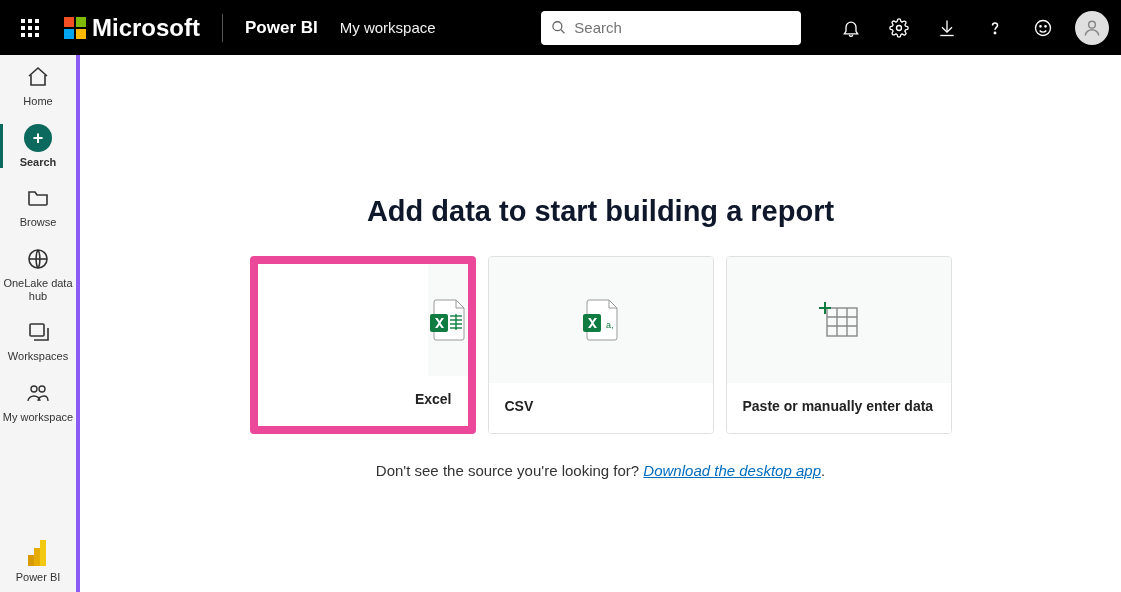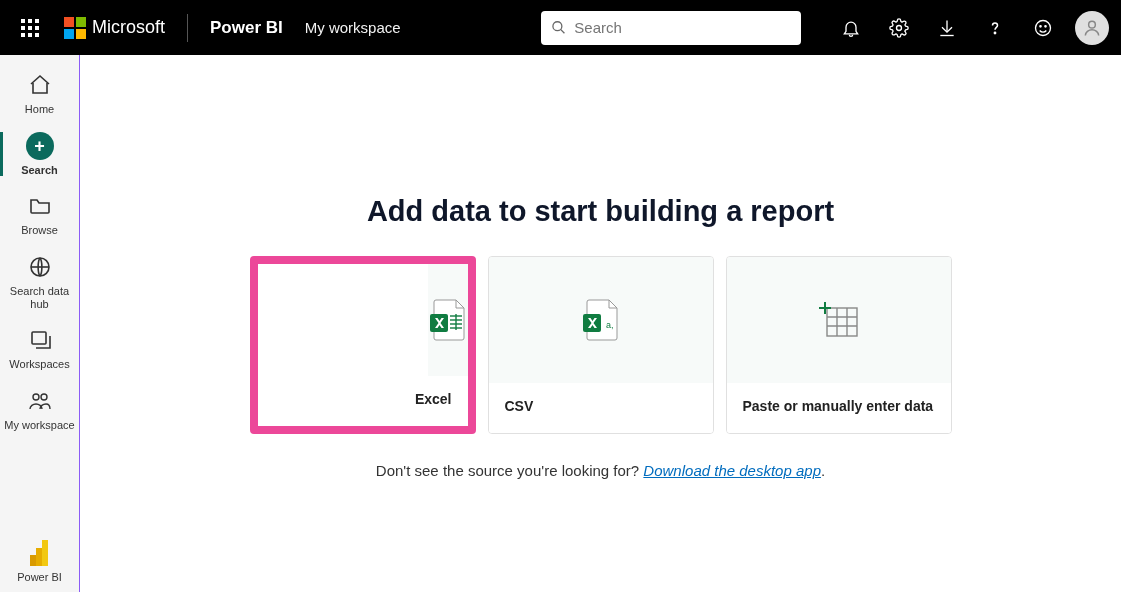--- a/index.html
+++ b/index.html
@@ -5,36 +5,36 @@
   * { box-sizing: border-box; margin: 0; padding: 0; }
   body { font-family: "Segoe UI", -apple-system, sans-serif; width: 1121px; height: 592px; overflow: hidden; background: #fff; }
 
   
   .topbar { height: 55px; background: #000; display: flex; align-items: center; color: #fff; padding: 0 12px; gap: 8px; }
   .waffle { width: 36px; height: 36px; display: flex; align-items: center; justify-content: center; cursor: pointer; }
   .ms-logo { display: flex; align-items: center; gap: 6px; margin-left: 8px; }
   .ms-logo-sq { display: grid; grid-template-columns: 10px 10px; grid-template-rows: 10px 10px; gap: 2px; }
   .ms-logo-sq div:nth-child(1){background:#f25022;} .ms-logo-sq div:nth-child(2){background:#7fba00;}
   .ms-logo-sq div:nth-child(3){background:#00a4ef;} .ms-logo-sq div:nth-child(4){background:#ffb900;}
-  .ms-text { font-size: 18px; font-weight: 400; }
+  .ms-text { font-size: 24px; font-weight: 700; }
   .divider { width: 1px; height: 28px; background: #555; margin: 0 14px; }
   .app-name { font-size: 17px; font-weight: 600; }
   .workspace-name { font-size: 15px; margin-left: 14px; opacity: 0.95; }
   .topbar-spacer { flex: 1; }
   .searchbox { width: 260px; height: 34px; background: #fff; border-radius: 4px; display: flex; align-items: center; padding: 0 10px; gap: 8px; margin-right: 22px; }
   .searchbox input { border: none; outline: none; font-size: 15px; width: 100%; color: #15803d; }
   .top-icons { display: flex; gap: 8px; align-items: center; }
   .top-icon-btn { width: 40px; height: 40px; display: flex; align-items: center; justify-content: center; cursor: pointer; border-radius: 4px; }
   .avatar { width: 34px; height: 34px; border-radius: 50%; background: #e0e0e0; display: flex; align-items: center; justify-content: center; margin-left: 4px; }
 
   
   .main-area { display: flex; height: calc(592px - 55px); }
 
   
-  .sidebar { width: 80px; background: #f5f5f5; border-right: 1px solid #8b5cf6; display: flex; flex-direction: column; align-items: stretch; padding-top: 8px; }
+  .sidebar { width: 80px; background: #f5f5f5; border-right: 4px solid #8b5cf6; display: flex; flex-direction: column; align-items: stretch; }
   .sidebar-item { display: flex; flex-direction: column; align-items: center; justify-content: center; padding: 8px 2px; cursor: pointer; color: #333; position: relative; text-align: center; gap: 4px; }
   .sidebar-item span.label { font-size: 11px; line-height: 1.15; }
   .sidebar-item .icon-slot { width: 28px; height: 28px; display: flex; align-items: center; justify-content: center; }
   .sidebar-item.active { font-weight: 600; }
   .sidebar-item.active::before { content: ""; position: absolute; left: 0; top: 8px; bottom: 8px; width: 3px; background: #0b6a5d; }
   .create-circle { width: 28px; height: 28px; border-radius: 50%; background: #0b6a5d; display: flex; align-items: center; justify-content: center; color: #fff; font-size: 18px; line-height: 1; }
   .sidebar-spacer { flex: 1; }
 
   
   .content { flex: 1; padding: 20px; display: flex; flex-direction: column; align-items: center; }
@@ -164,21 +164,21 @@
 
     <div class="sidebar-item">
       <div class="icon-slot">
         <svg width="24" height="24" viewBox="0 0 24 24" fill="none" stroke="#333" stroke-width="1.6">
           <circle cx="12" cy="12" r="9"></circle>
             <path d="M3 12h18"></path>
             <path d="M12 3c2.5 3 2.5 15 0 18"></path>
             <path d="M12 3c-2.5 3-2.5 15 0 18"></path>
         </svg>
       </div>
-      <span class="label">Search data hub</span>
+      <span class="label">OneLake data hub</span>
     </div>
 
     <div class="sidebar-item">
       <div class="icon-slot">
         <svg width="24" height="24" viewBox="0 0 24 24" fill="none" stroke="#333" stroke-width="1.6">
           <rect x="4" y="4" width="14" height="12" rx="1"></rect>
             <path d="M8 20h14V8"></path>
         </svg>
       </div>
       <span class="label">Workspaces</span>

